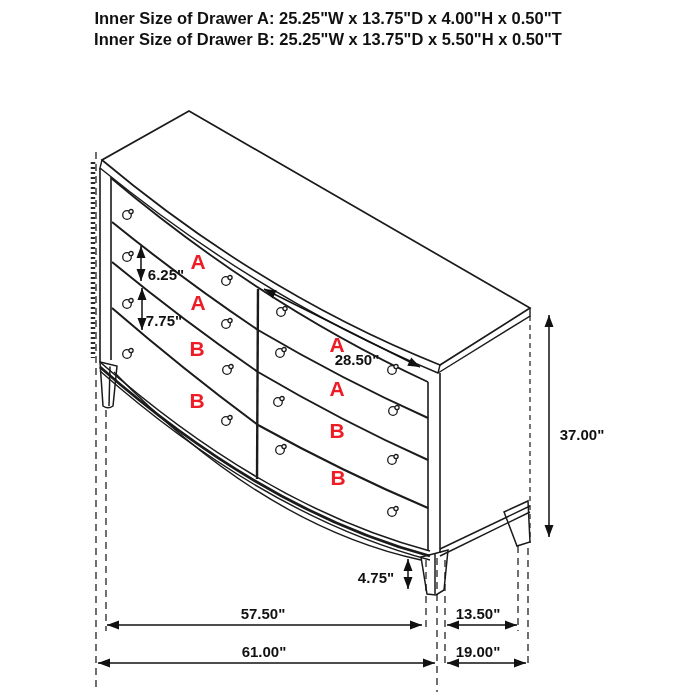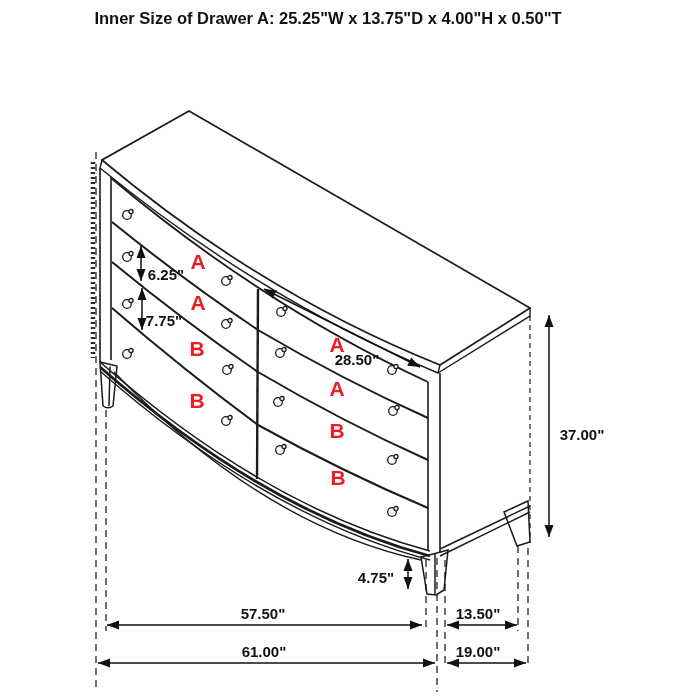--- a/index.html
+++ b/index.html
@@ -13,20 +13,21 @@
   .dlabel{font:bold 21px "Liberation Sans",sans-serif;fill:#ee1c25;}
   .ln{stroke:#1b1b1b;fill:none;}
 </style>
 </head>
 <body>
 
 <div class="canvas">
 
   <div class="header">
     <div>Inner Size of Drawer A: 25.25"W x 13.75"D x 4.00"H x 0.50"T</div>
+    <div>Inner Size of Drawer B: 25.25"W x 13.75"D x 5.50"H x 0.50"T</div>
   </div>
 
   <svg width="700" height="700" viewBox="0 0 700 700">
     <defs>
       <marker id="arw" markerUnits="userSpaceOnUse" markerWidth="14" markerHeight="11" refX="12.5" refY="5" orient="auto-start-reverse">
         <path d="M0.5,0.5 L12.5,5 L0.5,9.5 Z" fill="#111"></path>
       </marker>
     </defs>
 
     <g>

